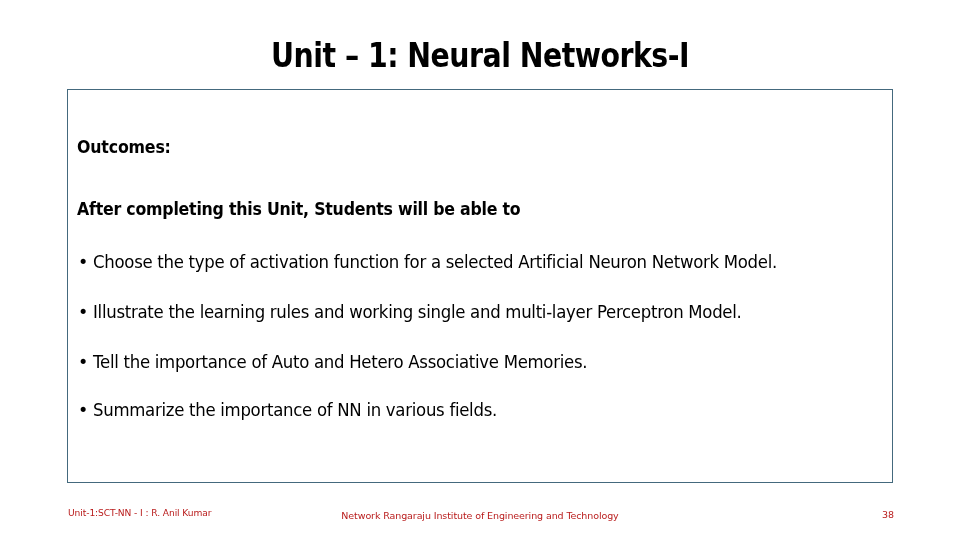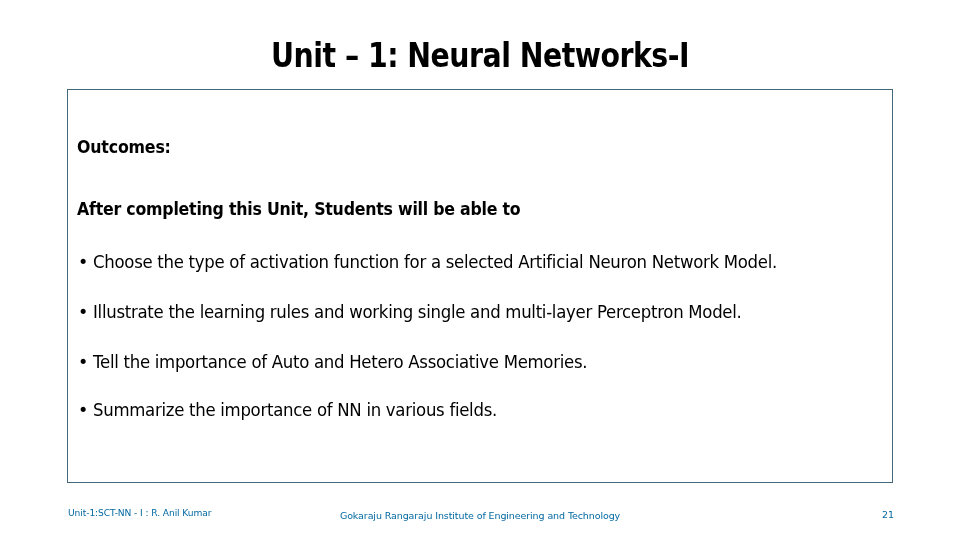--- a/index.html
+++ b/index.html
@@ -143,21 +143,21 @@
   }
 
   
   .footer {
     position: absolute;
     left: 0;
     top: 505px;
     width: 960px;
     height: 24px;
     font-family: "DejaVu Sans", sans-serif;
-    color: #0369a1;
+    color: #b91c1c;
   }
   .footer-left {
     position: absolute;
     left: 68px;
     top: 0;
     font-size: 9.5px;
     line-height: 16px;
     letter-spacing: -0.1px;
     transform: scaleX(0.96);
     transform-origin: left top;
@@ -218,17 +218,17 @@
           <span class="dot">•</span>
           <span class="btext">Summarize the importance of NN in various fields.</span>
         </div>
 
       </div>
     </div>
   </div>
 
   <div class="footer">
     <div class="footer-left">Unit-1:SCT-NN - I : R. Anil Kumar</div>
-    <div class="footer-center">Gokaraju Rangaraju Institute of Engineering and Technology</div>
-    <div class="footer-page">21</div>
+    <div class="footer-center">Network Rangaraju Institute of Engineering and Technology</div>
+    <div class="footer-page">38</div>
   </div>
 
 </div>
 
 </body></html>

